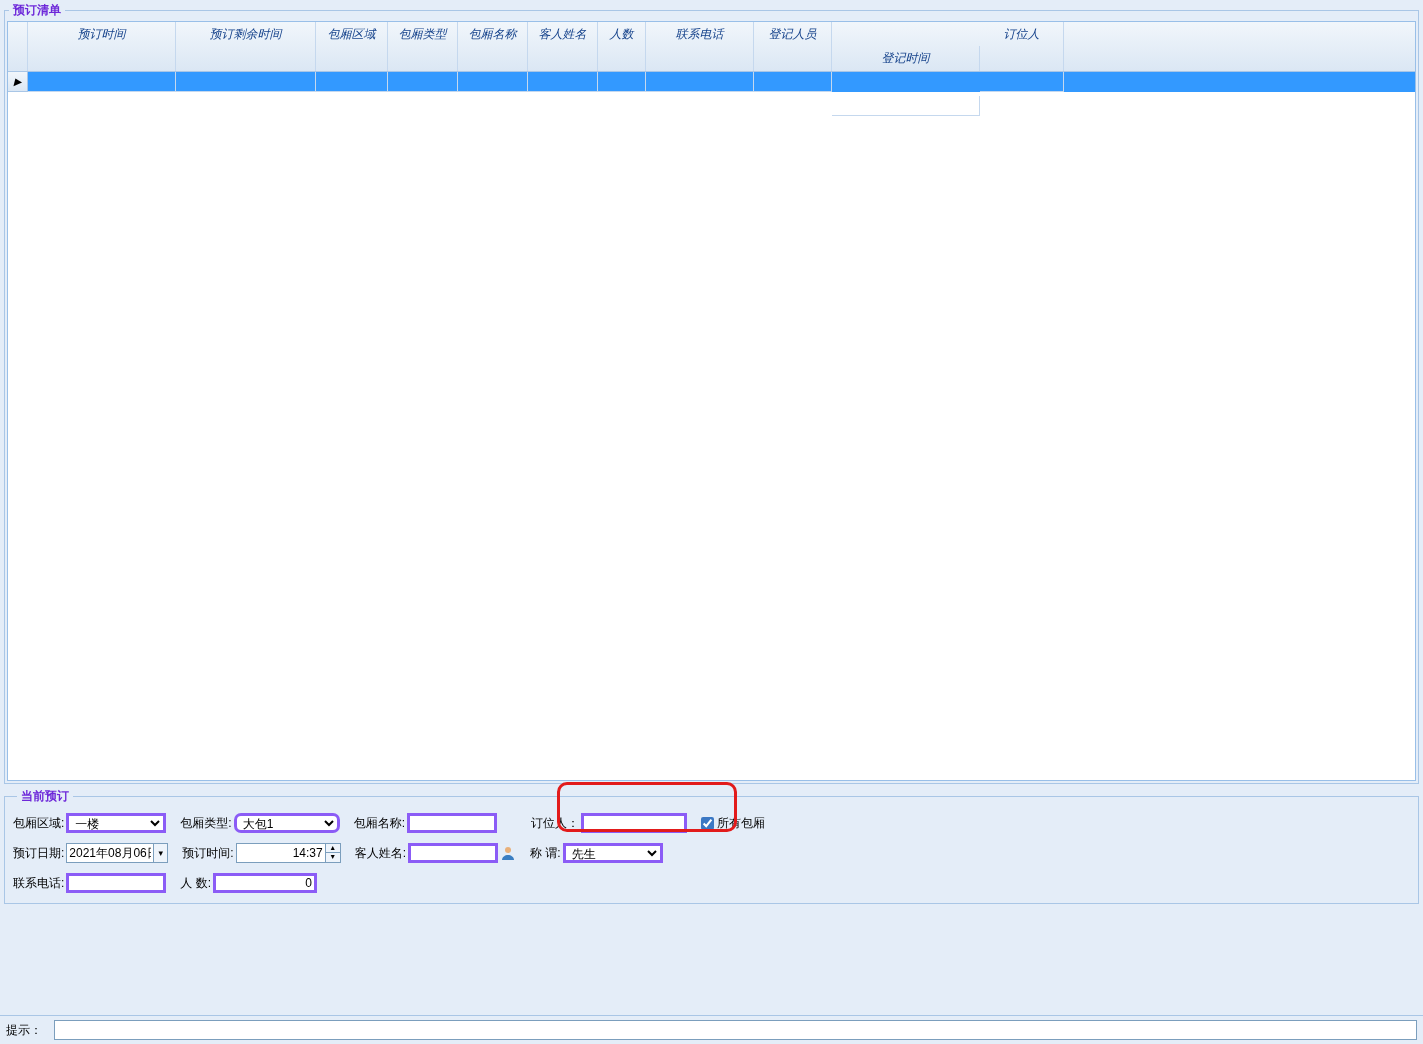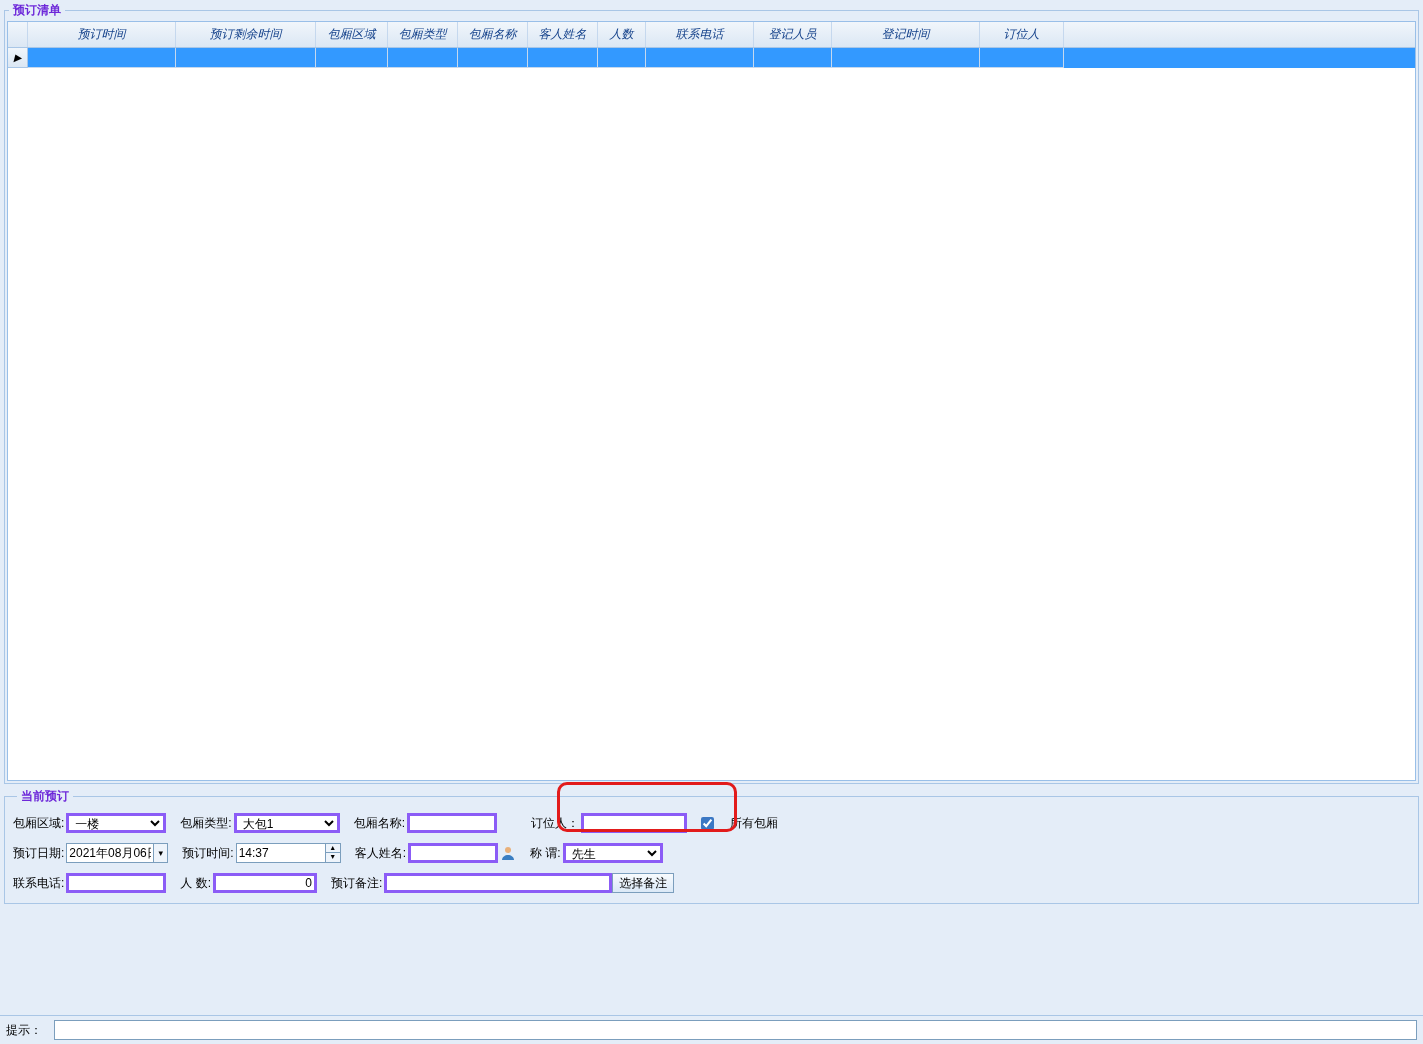--- a/index.html
+++ b/index.html
@@ -74,77 +74,77 @@
 .col-w0 { width: 20px; }
 .col-w1 { width: 148px; }
 .col-w2 { width: 140px; }
 .col-w3 { width: 72px; }
 .col-w4 { width: 70px; }
 .col-w5 { width: 70px; }
 .col-w6 { width: 70px; }
 .col-w7 { width: 48px; }
 .col-w8 { width: 108px; }
 .col-w9 { width: 78px; }
-.col-w10 { width: 148px; }
+.col-w10 { width: 148px; margin-top: 24px; }
 .col-w11 { width: 84px; }
 
 .bottom-fieldset {
   height: 116px;
   padding: 6px 8px 4px 8px;
 }
 .form-rows { display: flex; flex-direction: column; gap: 10px; margin-top:2px;}
 .form-row { display: flex; align-items: center; gap: 14px; }
 .fgroup { display: flex; align-items: center; }
 .fgroup label { margin-right: 2px; color: #000; white-space: nowrap; }
 select, input[type=text] {
   height: 20px;
   border: 3px solid #8b5cf6;
   font-size: 12px;
   background: #fff;
   padding: 0 2px;
 }
 .sel-md { width: 100px; }
-.sel-sm { width: 106px; }
+.sel-sm { width: 106px; border-radius: 7px; }
 .txt-md { width: 90px; }
 .date-box {
   display: inline-flex;
   border: 1px solid #7b9ebd;
   background: #fff;
   height: 20px;
   align-items: center;
 }
 .date-box input { border: none; width: 86px; height:18px; }
 .date-drop { width: 14px; text-align: center; background: #eef4fb; border-left: 1px solid #7b9ebd; font-size: 9px; height:18px; line-height:18px; cursor:pointer;}
 .time-box {
   display: inline-flex;
   border: 1px solid #7b9ebd;
   background: #fff;
   height: 20px;
   align-items: center;
 }
-.time-box input { border: none; width: 88px; height:15px; }
+.time-box input { border: none; width: 88px; height:15px;text-align:right; }
 .spin { display: flex; flex-direction: column; border-left: 1px solid #7b9ebd; }
 .spin div { width: 14px; height: 9px; background: #eef4fb; font-size: 7px; text-align: center; line-height: 8px; cursor:pointer;}
 .spin div:first-child { border-bottom: 1px solid #7b9ebd; }
 .num-box { width: 104px; text-align: right; }
 .btn-link {
   background: linear-gradient(#f8fbfe,#dbe9f7);
   border: 1px solid #7b9ebd;
   height: 20px;
   padding: 0 6px;
   font-size: 12px;
   cursor: pointer;
 }
 .person-icon {
   width: 16px;
   height: 16px;
   display: inline-block;
   margin-left: 2px;
 }
-.checkbox-wrap { display: flex; align-items: center; gap: 16px; }
+.checkbox-wrap { display: flex; align-items: center; gap: 3px; }
 .checkbox-wrap input { accent-color: #3b78c4; }
 
 .highlight-box {
   position: absolute;
   border: 3px solid #e21b1b;
   border-radius: 10px;
   left: 557px;
   top: 782px;
   width: 180px;
   height: 50px;
@@ -276,25 +276,20 @@
 
     <div class="form-row">
       <div class="fgroup">
         <label>联系电话:</label>
         <input type="text" class="sel-md" value="" style="">
       </div>
       <div class="fgroup">
         <label>人    数:</label>
         <input type="text" class="num-box" value="0" style="">
       </div>
-      <div class="fgroup">
-        <label>预订备注:</label>
-        <input type="text" class="note-input" value="" style="">
-        <button class="btn-link">选择备注</button>
-      </div>
     </div>
   </div>
 </fieldset>
 
 <div class="highlight-box"></div>
 
 <div class="hint-bar">
   <span>提示：</span>
   <input type="text" value="" style="">
 </div>

